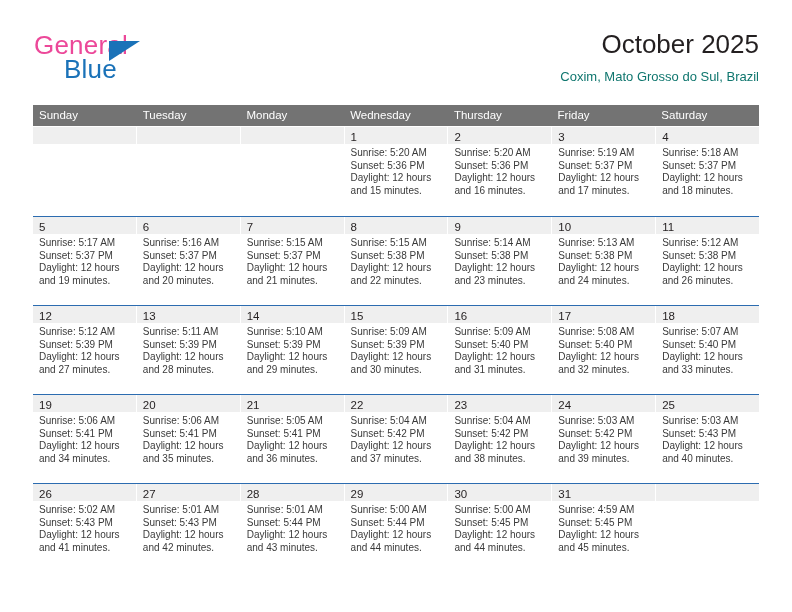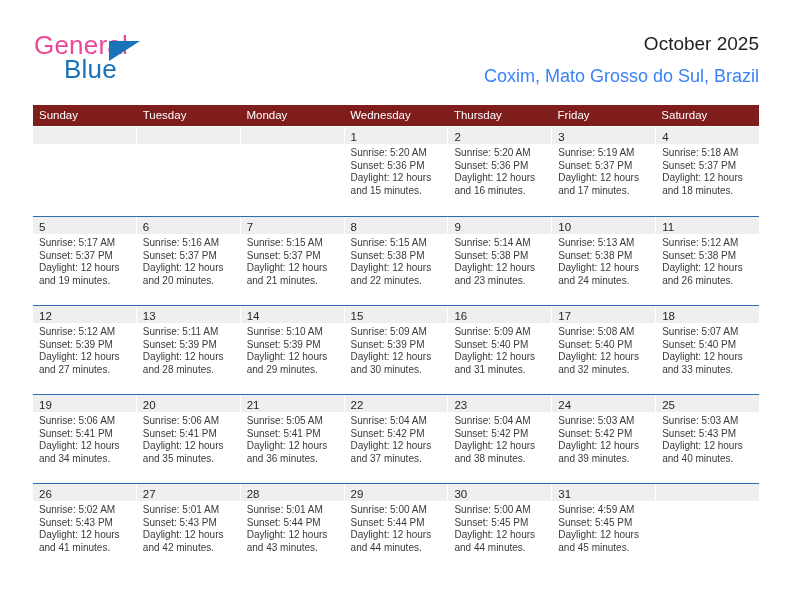--- a/index.html
+++ b/index.html
@@ -64,46 +64,46 @@
     border-bottom: 20px solid transparent;
   }
 
   .title-block {
     position: absolute;
     right: 0;
     top: 0;
     text-align: right;
   }
   .month-title {
-    font-size: 19px;
+    font-size: 26px;
     font-weight: normal;
     color: #231f20;
     line-height: 36px;
     white-space: nowrap;
     font-family: "Liberation Sans", sans-serif;
   }
   .location-title {
     margin-top: 5px;
-    font-size: 18px;
-    color: #3b82f6;
+    font-size: 13px;
+    color: #0f766e;
     line-height: 19px;
     white-space: nowrap;
     font-family: "Liberation Sans", sans-serif;
   }
 
   
   .calendar {
     position: absolute;
     left: 33px;
     top: 105px;
     width: 726px;
   }
   .weekday-row {
     display: flex;
-    background: #7f1d1d;
+    background: #737373;
     height: 21px;
   }
   .weekday-cell {
     flex: 1 1 0;
     color: #ffffff;
     font-size: 11.5px;
     line-height: 21px;
     padding-left: 6px;
     box-sizing: border-box;
     white-space: nowrap;

